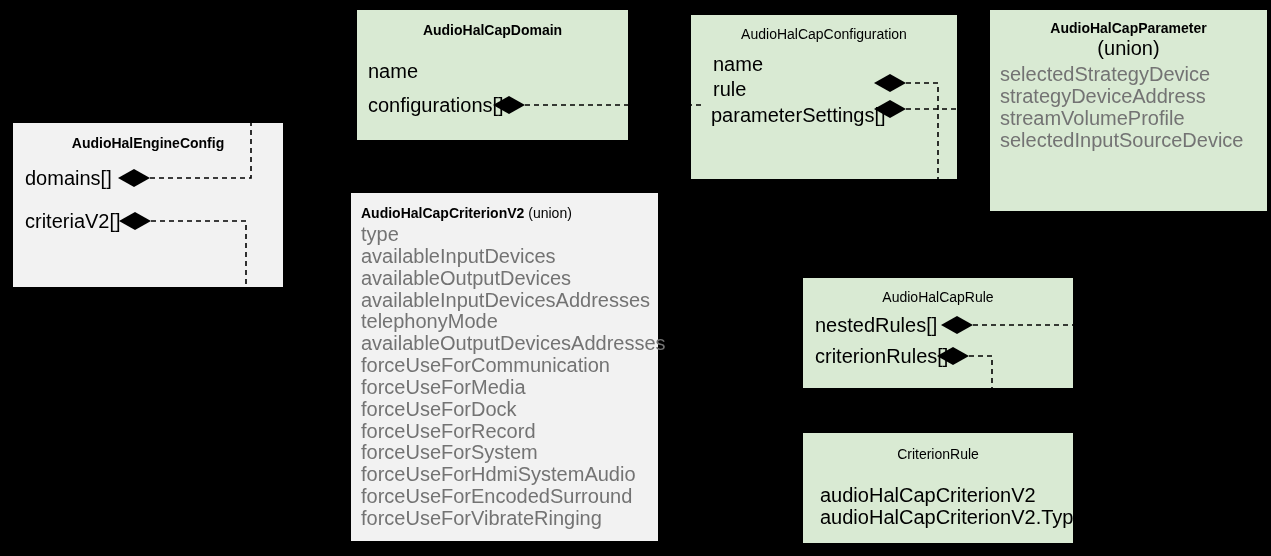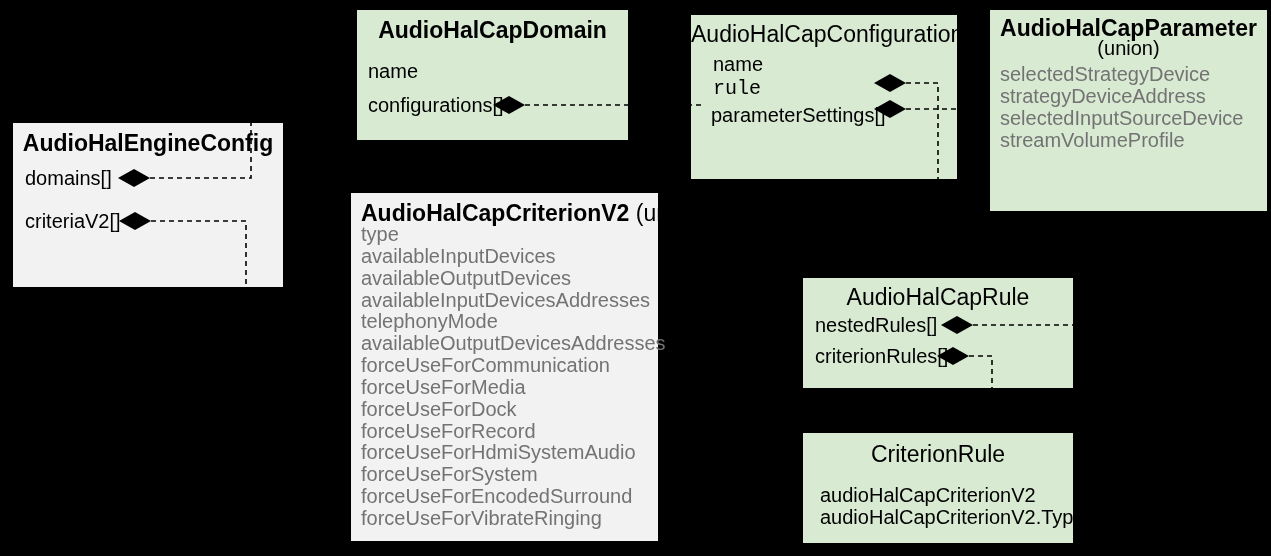--- a/index.html
+++ b/index.html
@@ -19,21 +19,21 @@
     position: absolute;
     box-sizing: border-box;
   }
   .box.green { background: #d9ead3; }
   .box.gray  { background: #f2f2f2; }
   .title {
     position: absolute;
     left: 0;
     right: 0;
     text-align: center;
-    font-size: 23px;
+    font-size: 14px;
     line-height: 24px;
     color: #000000;
     white-space: nowrap;
   }
   .title.bold { font-weight: bold; }
   .title.leftalign { text-align: left; right: auto; }
   .subtitle {
     position: absolute;
     left: 0;
     right: 0;
@@ -83,50 +83,50 @@
 
   <div class="box green" style="left:357px; top:10px; width:271px; height:130px;">
     <div class="title bold" style="top:8px;">AudioHalCapDomain</div>
     <div class="field" style="left:11px; top:49px;">name</div>
     <div class="field" style="left:11px; top:83px;">configurations[]</div>
   </div>
 
   <div class="box green" style="left:691px; top:9px; width:266px; height:164px;margin-top:6px;">
     <div class="title" style="top:7px;">AudioHalCapConfiguration</div>
     <div class="field" style="left:22px; top:37px;">name</div>
-    <div class="field" style="left:22px; top:62px;font-family:Liberation Mono, monospace;">rule</div>
+    <div class="field" style="left:22px; top:62px;">rule</div>
     <div class="field" style="left:20px; top:88px;">parameterSettings[]</div>
   </div>
 
   <div class="box green" style="left:990px; top:10px; width:277px; height:201px;">
     <div class="title bold" style="top:6px;">AudioHalCapParameter</div>
     <div class="subtitle" style="top:26px;">(union)</div>
     <div class="fields-block lh22" style="left:10px; top:53px;">
       <div>selectedStrategyDevice</div>
       <div>strategyDeviceAddress</div>
+      <div>streamVolumeProfile</div>
       <div>selectedInputSourceDevice</div>
-      <div>streamVolumeProfile</div>
     </div>
   </div>
 
   <div class="box gray" style="left:351px; top:193px; width:307px; height:348px;">
     <div class="title leftalign" style="left:10px; top:8px;"><span class="bold-part">AudioHalCapCriterionV2</span><span> (union)</span></div>
     <div class="fields-block lh218" style="left:10px; top:31px;">
       <div>type</div>
       <div>availableInputDevices</div>
       <div>availableOutputDevices</div>
       <div>availableInputDevicesAddresses</div>
       <div>telephonyMode</div>
       <div>availableOutputDevicesAddresses</div>
       <div>forceUseForCommunication</div>
       <div>forceUseForMedia</div>
       <div>forceUseForDock</div>
       <div>forceUseForRecord</div>
+      <div>forceUseForSystem</div>
       <div>forceUseForHdmiSystemAudio</div>
-      <div>forceUseForSystem</div>
       <div>forceUseForEncodedSurround</div>
       <div>forceUseForVibrateRinging</div>
     </div>
   </div>
 
   <div class="box green" style="left:803px; top:278px; width:270px; height:110px;">
     <div class="title" style="top:7px;">AudioHalCapRule</div>
     <div class="field" style="left:12px; top:35px;">nestedRules[]</div>
     <div class="field" style="left:12px; top:66px;">criterionRules[]</div>
   </div>

